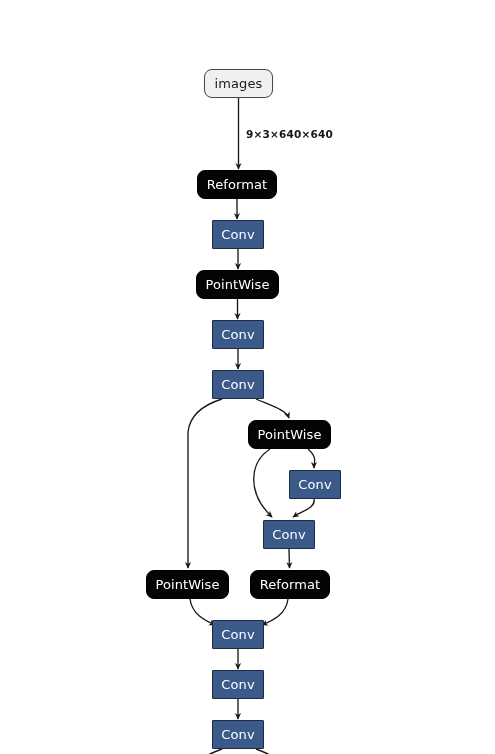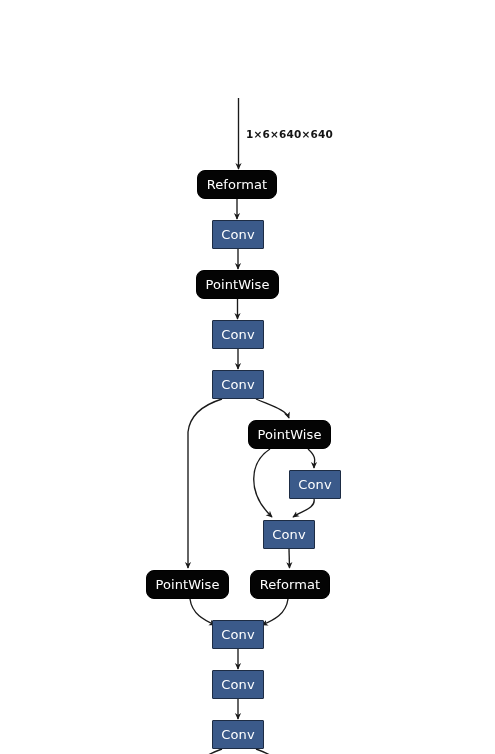--- a/index.html
+++ b/index.html
@@ -111,20 +111,21 @@
 
       <path d="M 238 699 L 238 719"></path>
     </g>
     <g fill="none" stroke="#1a1a1a" stroke-width="1.35">
 
       <path d="M 222 749 C 208 754, 198 760, 190 768"></path>
       <path d="M 256 749 C 270 754, 280 760, 288 768"></path>
     </g>
   </svg>
 
+  <div class="node node-io" style="left:204px; top:69px;  width:69px; height:29px;">images</div>
 
   <div class="node node-op" style="left:197px; top:170px; width:80px; height:29px;">Reformat</div>
 
   <div class="node node-conv" style="left:212px; top:220px; width:52px; height:29px;">Conv</div>
 
   <div class="node node-op" style="left:196px; top:270px; width:83px; height:29px;">PointWise</div>
 
   <div class="node node-conv" style="left:212px; top:320px; width:52px; height:29px;">Conv</div>
 
   <div class="node node-conv" style="left:212px; top:370px; width:52px; height:29px;">Conv</div>
@@ -138,15 +139,15 @@
   <div class="node node-op" style="left:146px; top:570px; width:83px; height:29px;">PointWise</div>
 
   <div class="node node-op" style="left:250px; top:570px; width:80px; height:29px;">Reformat</div>
 
   <div class="node node-conv" style="left:212px; top:620px; width:52px; height:29px;">Conv</div>
 
   <div class="node node-conv" style="left:212px; top:670px; width:52px; height:29px;">Conv</div>
 
   <div class="node node-conv" style="left:212px; top:720px; width:52px; height:29px;">Conv</div>
 
-  <div class="edge-label" style="left:246px; top:128px;">1×6×640×640</div>
+  <div class="edge-label" style="left:246px; top:128px;">9×3×640×640</div>
 
 </div>
 
 </body></html>

